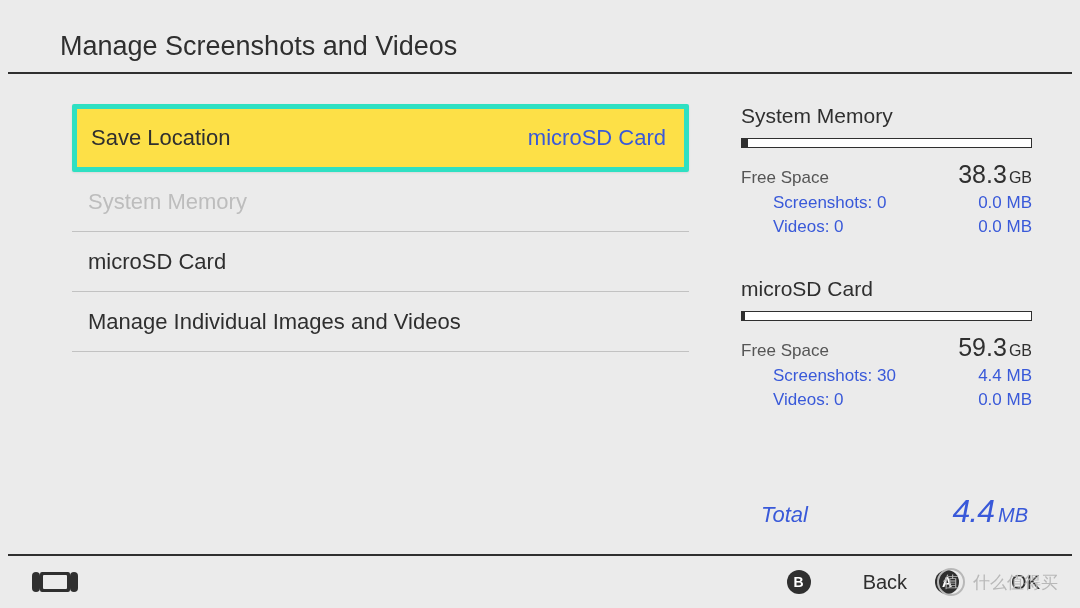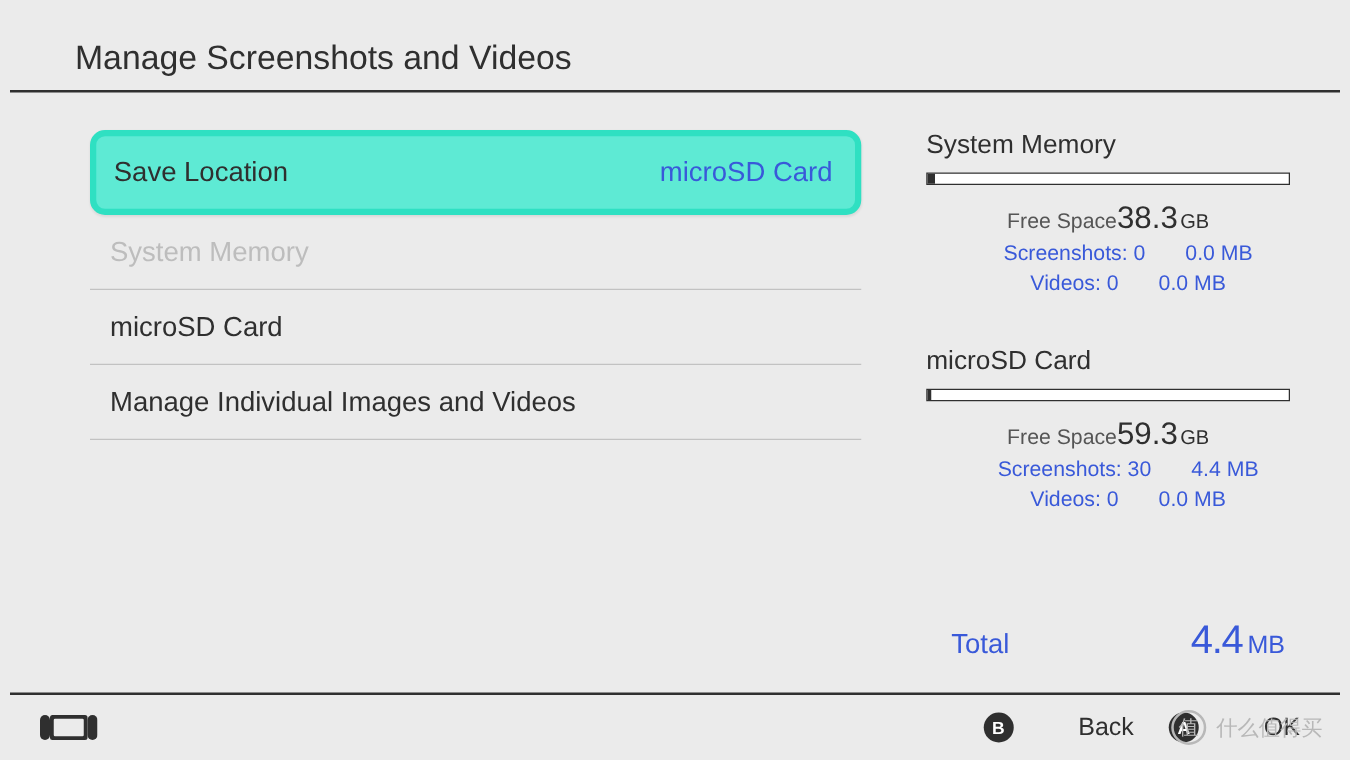--- a/index.html
+++ b/index.html
@@ -49,22 +49,22 @@
   }
   .right-col {
     flex: 1;
     padding-left: 52px;
     position: relative;
   }
 
   
   .focus-row {
     border: 5px solid #2fe0c2;
-    border-radius: 12px;
-    background: #5eead4;
+    border-radius: 2px;
+    background: #fde047;
     box-shadow: 0 1px 2px rgba(0,0,0,0.08);
     height: 68px;
     display: flex;
     align-items: center;
     justify-content: space-between;
     padding: 0 18px 0 14px;
     cursor: pointer;
   }
   .focus-row .label {
     font-size: 22px;
@@ -122,21 +122,21 @@
   }
   .progress .fill {
     position: absolute;
     left: 0;
     top: 0;
     bottom: 0;
     background: #2f2f2f;
   }
   .metric-row {
     display: flex;
-    justify-content: center;
+    justify-content: space-between;
     align-items: baseline;
     font-size: 17px;
   }
   .metric-row .k { color: #555; }
   .metric-row.blue .k, .metric-row.blue .v { color: #3959d9; margin-left: 32px; }
   .free-val {
     color: #2f2f2f;
   }
   .free-val .num { font-size: 25px; }
   .free-val .unit { font-size: 16px; margin-left: 2px; }
@@ -146,20 +146,21 @@
     position: absolute;
     left: 52px;
     right: 0;
     bottom: 6px;
     display: flex;
     justify-content: space-between;
     align-items: baseline;
     color: #3959d9;
     padding-left: 20px;
     padding-right: 4px;
+    font-style: italic;
   }
   .total-row .tl { font-size: 22px; }
   .total-row .tv .num { font-size: 32px; letter-spacing: -1px; }
   .total-row .tv .unit { font-size: 20px; margin-left: 4px; }
 
   
   .footer-rule {
     position: absolute;
     left: 8px;
     right: 8px;

